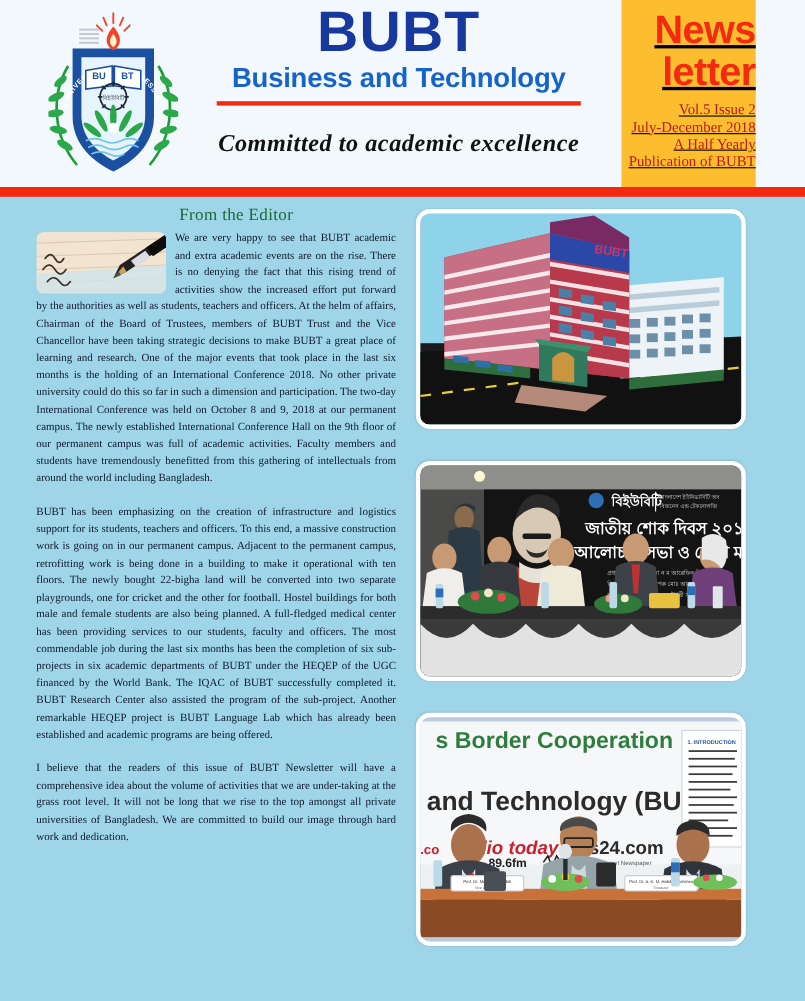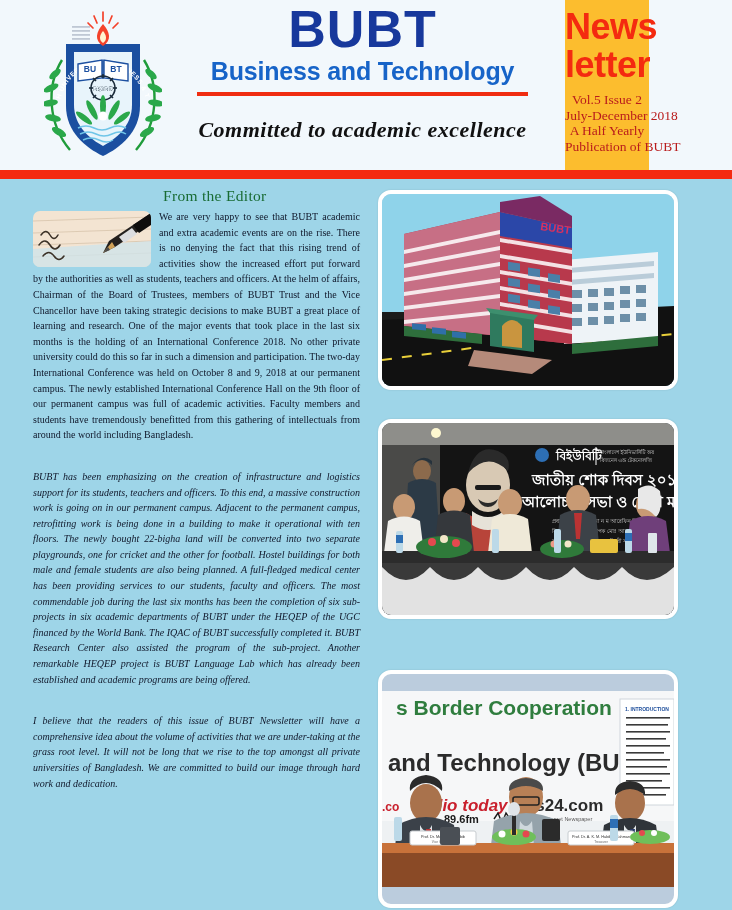--- a/index.html
+++ b/index.html
@@ -32,22 +32,22 @@
   }
   .t-rule{height:4px;background:#f02d11;margin:5px 22px 0 22px;}
   .t-tagline{
     font-family:"Liberation Serif", serif;
     font-style:italic;font-weight:bold;font-size:22px;line-height:30px;
     color:#111;margin-top:19px;letter-spacing:0.5px;
   }
 
   
   .newsbox{
-    position:absolute;left:565px;top:0;width:84px;height:170px;
-    background:#fcbd2e;text-align:center;
+    position:absolute;left:565px;top:0;width:122px;height:170px;
+    background:#fcbd2e;text-align:right;text-decoration:underline;
   }
   .nb-news,.nb-letter{
     font-family:"Liberation Sans", sans-serif;
     font-weight:bold;color:#f42a10;
     font-size:36px;line-height:38px;letter-spacing:-0.5px;
   }
   .nb-news{padding-top:8px;}
   .nb-meta{margin-top:8px;font-size:13.5px;line-height:15.5px;color:#b91c1c;
            font-family:"Liberation Serif", serif;}
   .nb-meta div{white-space:nowrap;}
@@ -68,33 +68,33 @@
   .pen{
     float:left;width:118px;height:56px;margin:2px 8px 1px 0;
     border-radius:7px;overflow:hidden;position:relative;
   }
   .pen svg{display:block;width:118px;height:56px;}
   .body-text{
     font-size:10px;line-height:15.6px;color:#0f172a;
     text-align:justify;font-family:"Liberation Serif", serif;
     margin:0;
   }
-  .body-text + .body-text{margin-top:26px;font-style:italic;}
+  .body-text + .body-text{margin-top:15px;}
 
   
   .photo{
     position:absolute;left:378px;width:300px;
     border:4px solid #ffffff;border-radius:13px;
     box-sizing:border-box;overflow:hidden;
     box-shadow:0 0 2px rgba(0,0,0,.12);
     background:#bcd;
   }
   #photo-campus{top:11px;height:200px;}
   #photo-mourning{top:240px;height:200px;}
-  #photo-press{top:491px;height:238px;}
+  #photo-press{top:469px;height:212px;}
   .photo svg{display:block;width:100%;height:100%;}
 </style>
 </head>
 <body>
 
 <div class="page">
 
   <div class="masthead">
     <div class="mast-inner">
 

